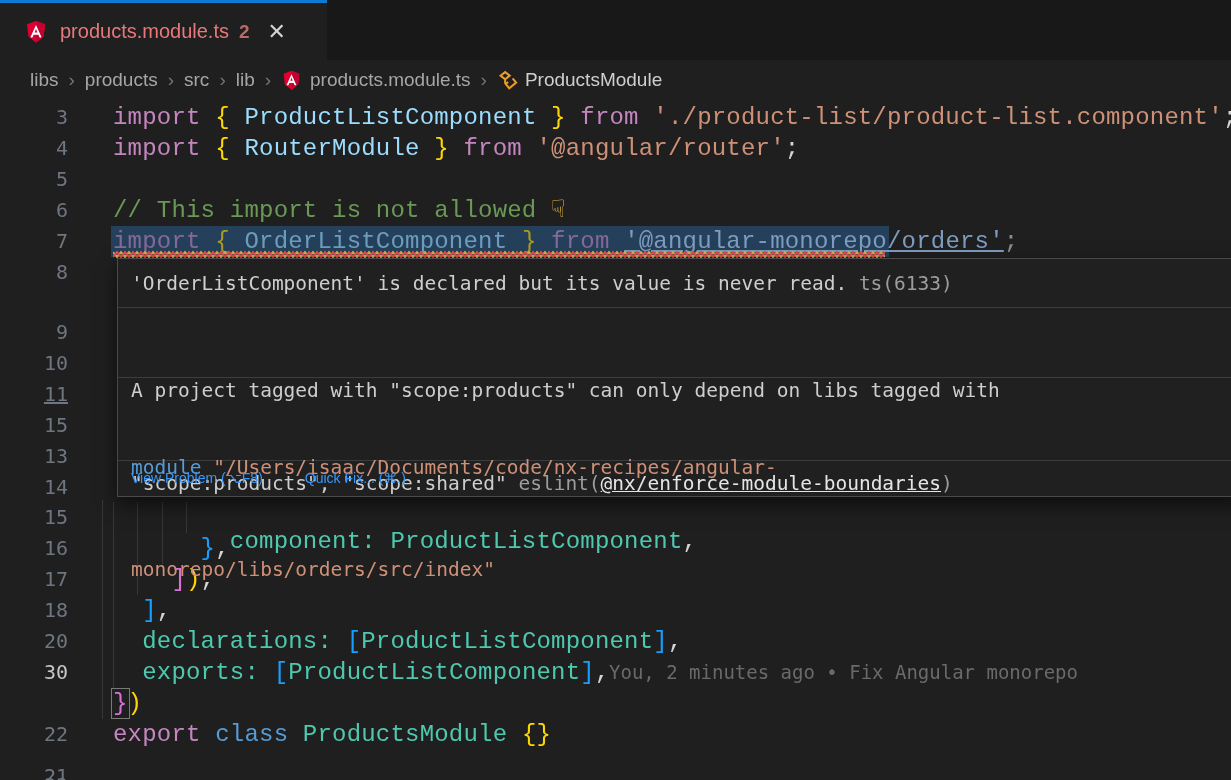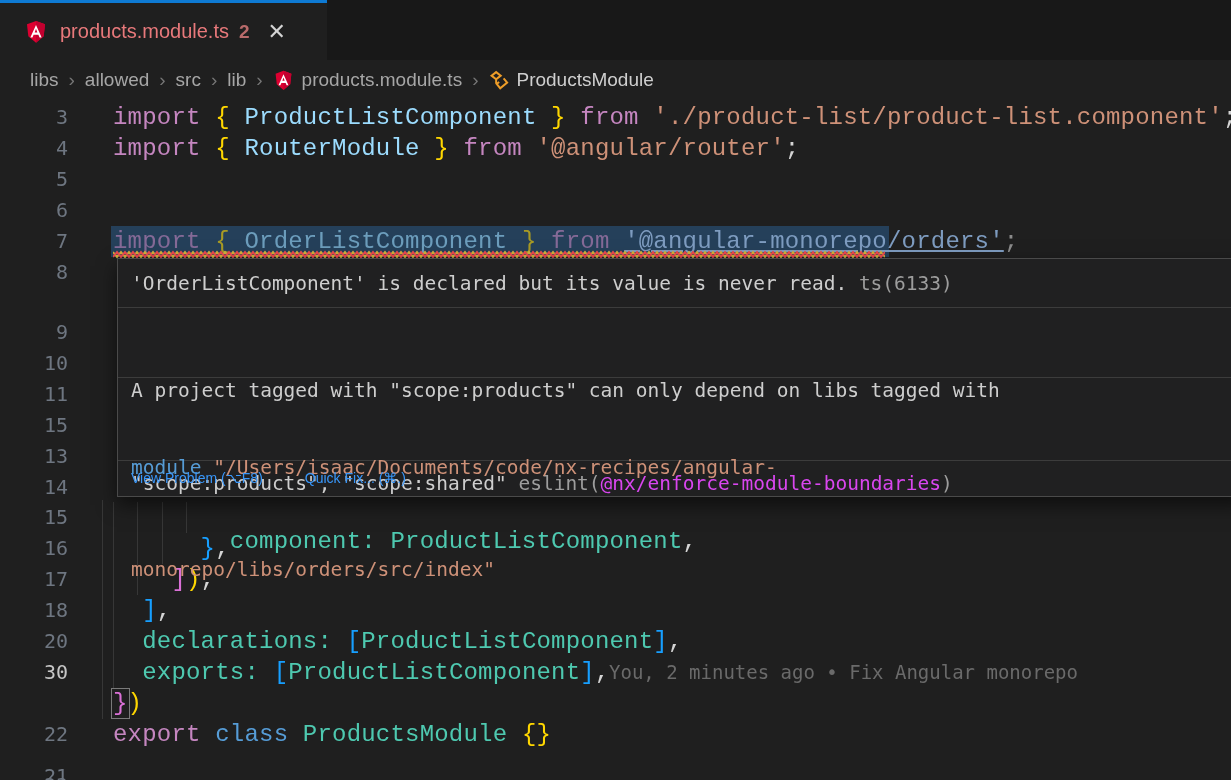--- a/index.html
+++ b/index.html
@@ -59,21 +59,21 @@
     box-shadow:0 8px 18px rgba(0,0,0,.55);
     font-family:"DejaVu Sans Mono",monospace;color:#cecece;
   }
   .hs{box-sizing:border-box;border-bottom:1px solid #3c3c3c;padding-left:13px;white-space:pre-wrap}
   .hs.s1{height:49px;font-size:19.5px;line-height:24px;padding-top:13px}
   .hs.s2{height:70px;font-size:19.5px;line-height:31px;padding-top:5px}
   .hs.s3{height:83px;font-size:19.5px;line-height:34px;padding-top:5px}
   .hs.s4{height:34px;border-bottom:none;display:flex;align-items:center;gap:42px;
          font-family:"Liberation Sans",sans-serif;font-size:14px;color:#3897fb}
   .dim{color:#9d9d9d}
-  .link{color:#d946ef;cursor:pointer}
+  .link{color:#e5e5e5;text-decoration:underline;cursor:pointer}
   .action{cursor:pointer}
 </style>
 </head>
 <body>
 
 <div class="tabbar">
   <div class="tab">
     <svg viewBox="0 0 250 250" width="24" height="26" aria-hidden="true">
       <polygon fill="#DD0031" points="125,10 31,45 45,170 125,238 205,170 219,45"></polygon>
       <polygon fill="#C3002F" points="125,10 125,238 205,170 219,45"></polygon>
@@ -81,21 +81,21 @@
     </svg>
     <span class="tab-label">products.module.ts</span>
     <span class="tab-badge">2</span>
     <span class="tab-close">✕</span>
   </div>
 </div>
 
 <div class="breadcrumb">
   <span class="crumb">libs</span>
   <span class="crumb-sep">›</span>
-  <span class="crumb">allowed</span>
+  <span class="crumb">products</span>
   <span class="crumb-sep">›</span>
   <span class="crumb">src</span>
   <span class="crumb-sep">›</span>
   <span class="crumb">lib</span>
   <span class="crumb-sep">›</span>
   <span class="crumb-file">
     <svg viewBox="0 0 250 250" width="21" height="23" aria-hidden="true">
       <polygon fill="#DD0031" points="125,10 31,45 45,170 125,238 205,170 219,45"></polygon>
       <polygon fill="#C3002F" points="125,10 125,238 205,170 219,45"></polygon>
       <path fill="#FFFFFF" d="M125 52 L66 183 h22 l12-29 h50 l12 29 h22 L125 52 z m14 77 h-28 l14-39 z"></path>
@@ -116,26 +116,27 @@
 <div class="editor" id="editor">
   <div class="l7bg"></div>
 
   <span class="blame">You, 2 minutes ago • Fix Angular monorepo</span>
 <div class="ln" style="top: 2px;">3</div>
     <div class="cl" style="top: 2px;"><span class="kw">import </span><span class="b1">{ </span><span class="id">ProductListComponent</span><span class="b1"> }</span><span class="kw"> from </span><span class="st">'./product-list/product-list.component'</span><span class="p">;</span></div>
     <div class="ln" style="top: 33px;">4</div>
     <div class="cl" style="top: 33px;"><span class="kw">import </span><span class="b1">{ </span><span class="id">RouterModule</span><span class="b1"> }</span><span class="kw"> from </span><span class="st">'@angular/router'</span><span class="p">;</span></div>
     <div class="ln" style="top: 64px;">5</div>
     <div class="ln" style="top: 95px;">6</div>
+    <div class="cl" style="top: 95px;"><span class="cm">// This import is not allowed </span><span class="em">☟</span></div>
     <div class="ln" style="top: 126px;">7</div>
     <div class="cl" style="top: 126px;"><span class="kw fd">import </span><span class="b1 fd">{ </span><span class="id fd">OrderListComponent</span><span class="b1 fd"> }</span><span class="kw fd"> from </span><span class="lk">'@angular-monorepo/orders'</span><span class="p fd">;</span></div>
     <div class="ln" style="top: 157px;">8</div>
     <div class="ln" style="top: 217px;">9</div>
     <div class="ln" style="top: 248px;">10</div>
-    <div class="ln" style="top: 279px;">11</div>
+    <div class="ln" style="top: 279px; text-decoration: underline;">11</div>
     <div class="ln" style="top: 310px;">15</div>
     <div class="ln" style="top: 341px;">13</div>
     <div class="ln" style="top: 372px;">14</div>
     <div class="ln" style="top: 402px;">15</div>
     <div class="cl" style="top: 426px;"><span class="ty">        component: ProductListComponent</span><span class="p">,</span></div>
     <div class="ln" style="top: 433px;">16</div>
     <div class="cl" style="top: 433px;"><span class="b3">      }</span><span class="p">,</span></div>
     <div class="ln" style="top: 464px;">17</div>
     <div class="cl" style="top: 464px;"><span class="b2">    ]</span><span class="b1">)</span><span class="p">,</span></div>
     <div class="ln" style="top: 495px;">18</div>

